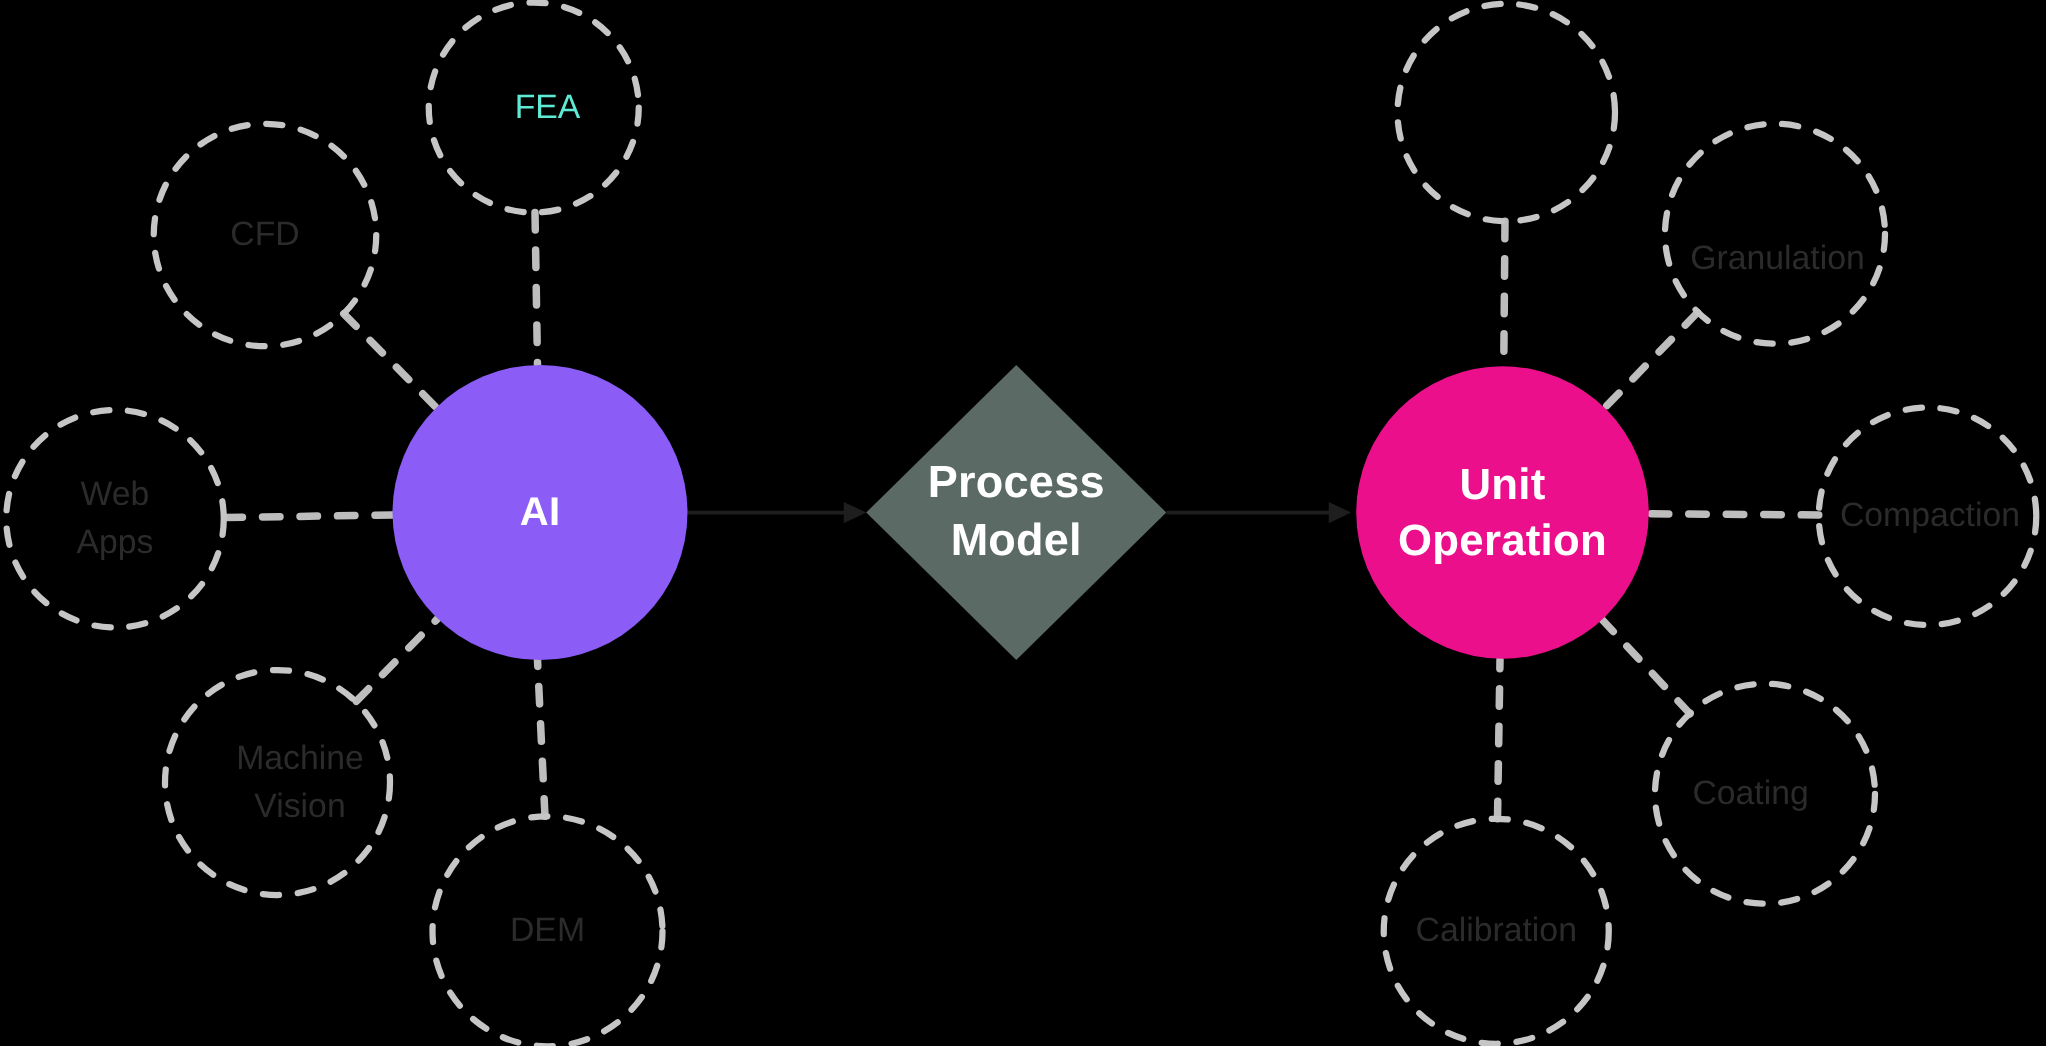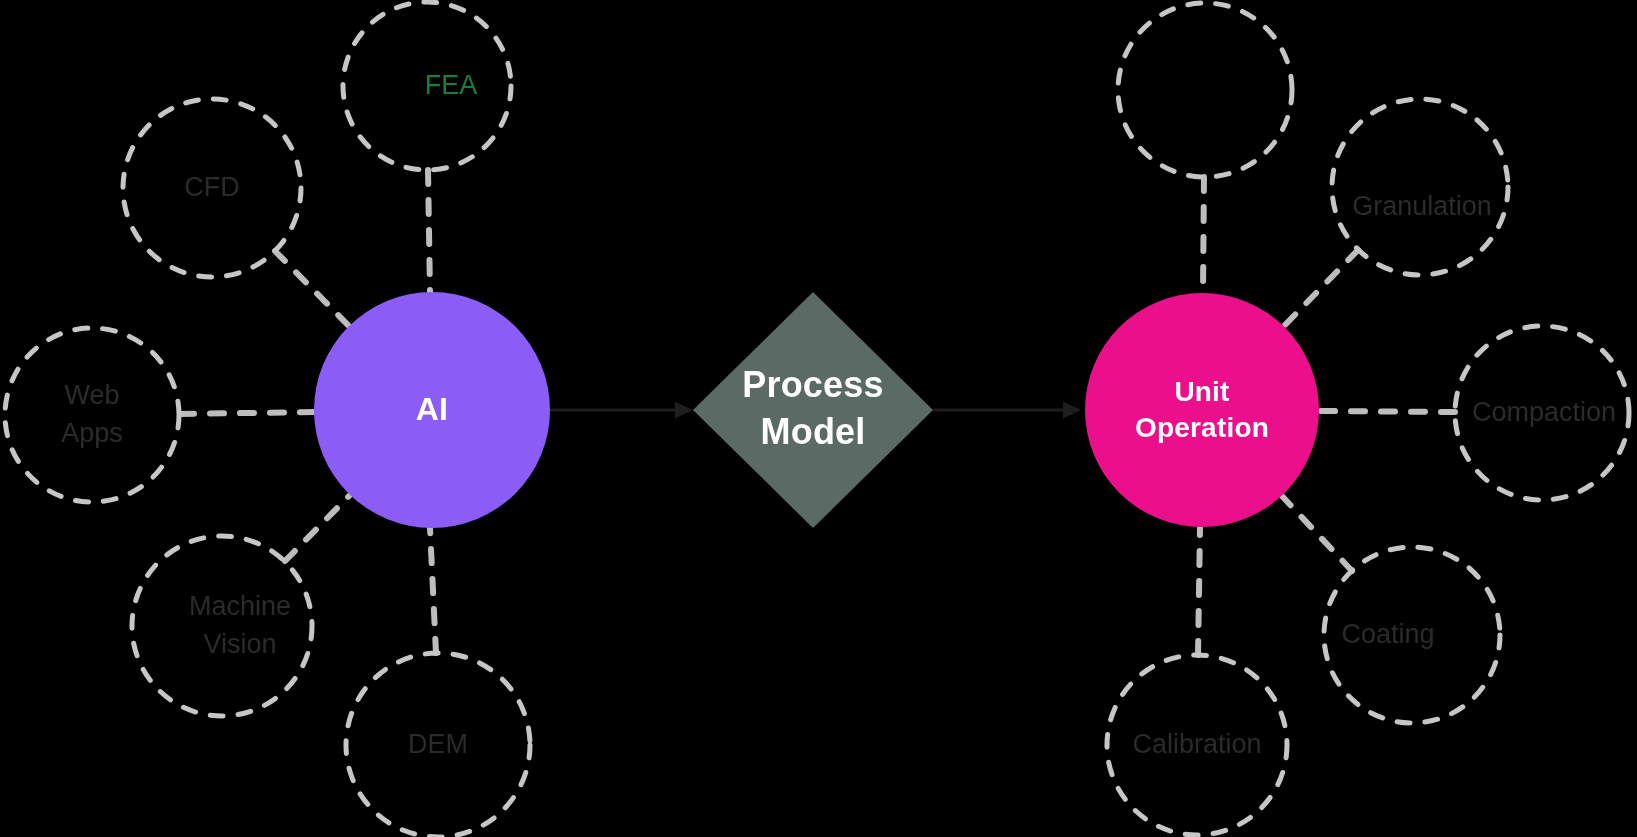--- a/index.html
+++ b/index.html
@@ -6,21 +6,21 @@
   .canvas{
     position:relative;width:1637px;height:837px;background:#000000;
     overflow:hidden;font-family:"Liberation Sans",sans-serif;
   }
   svg.layer{position:absolute;left:0;top:0;width:1637px;height:837px;}
   .hub{
     position:absolute;border-radius:50%;
     display:flex;align-items:center;justify-content:center;text-align:center;
   }
   .hub-label{
-    color:#ffffff;font-weight:700;font-size:28px;line-height:1.3;
+    color:#ffffff;font-weight:700;font-size:35px;line-height:1.3;
     white-space:pre-line;letter-spacing:.2px;
   }
   .diamond-label{
     position:absolute;transform:translate(-50%,-50%);
     color:#ffffff;font-weight:700;font-size:36px;line-height:1.3;
     text-align:center;white-space:pre-line;letter-spacing:.2px;
   }
   .sat-label{
     position:absolute;transform:translate(-50%,-50%);
     font-size:27px;font-weight:500;line-height:1.4;
@@ -84,26 +84,26 @@
   </div>
 
   <div class="hub" style="left: 1085px; top: 293px; width: 234px; height: 234px; background-color: rgb(236, 15, 140);">
     <div class="hub-label" style="color: rgb(255, 255, 255);">Unit
 Operation</div>
   </div>
 
   <div class="diamond-label" style="left: 813px; top: 409px; color: rgb(255, 255, 255);">Process
 Model</div>
 
-  <div class="sat-label" style="left: 451px; top: 86px; color: #15803d;">FEA</div>
+  <div class="sat-label" style="left: 438px; top: 86px; color: #5eead4;">FEA</div>
   <div class="sat-label" style="left: 212px; top: 188px; color: rgb(43, 43, 43);">CFD</div>
   <div class="sat-label" style="left: 92px; top: 415px; color: rgb(43, 43, 43);">Web
 Apps</div>
   <div class="sat-label" style="left: 240px; top: 626px; color: rgb(43, 43, 43);">Machine
 Vision</div>
   <div class="sat-label" style="left: 438px; top: 745px; color: rgb(43, 43, 43);">DEM</div>
 
   <div class="sat-label" style="left: 1422px; top: 187px; color: rgb(43, 43, 43); margin-top: 20px;">Granulation</div>
   <div class="sat-label" style="left: 1544px; top: 413px; color: rgb(43, 43, 43);">Compaction</div>
-  <div class="sat-label" style="left: 1388px; top: 635px; color: rgb(43, 43, 43);">Coating</div>
+  <div class="sat-label" style="left: 1332px; top: 635px; color: rgb(43, 43, 43); text-align: right;">Coating</div>
   <div class="sat-label" style="left: 1197px; top: 745px; color: rgb(43, 43, 43);">Calibration</div>
 
 </div>
 
 </body></html>

